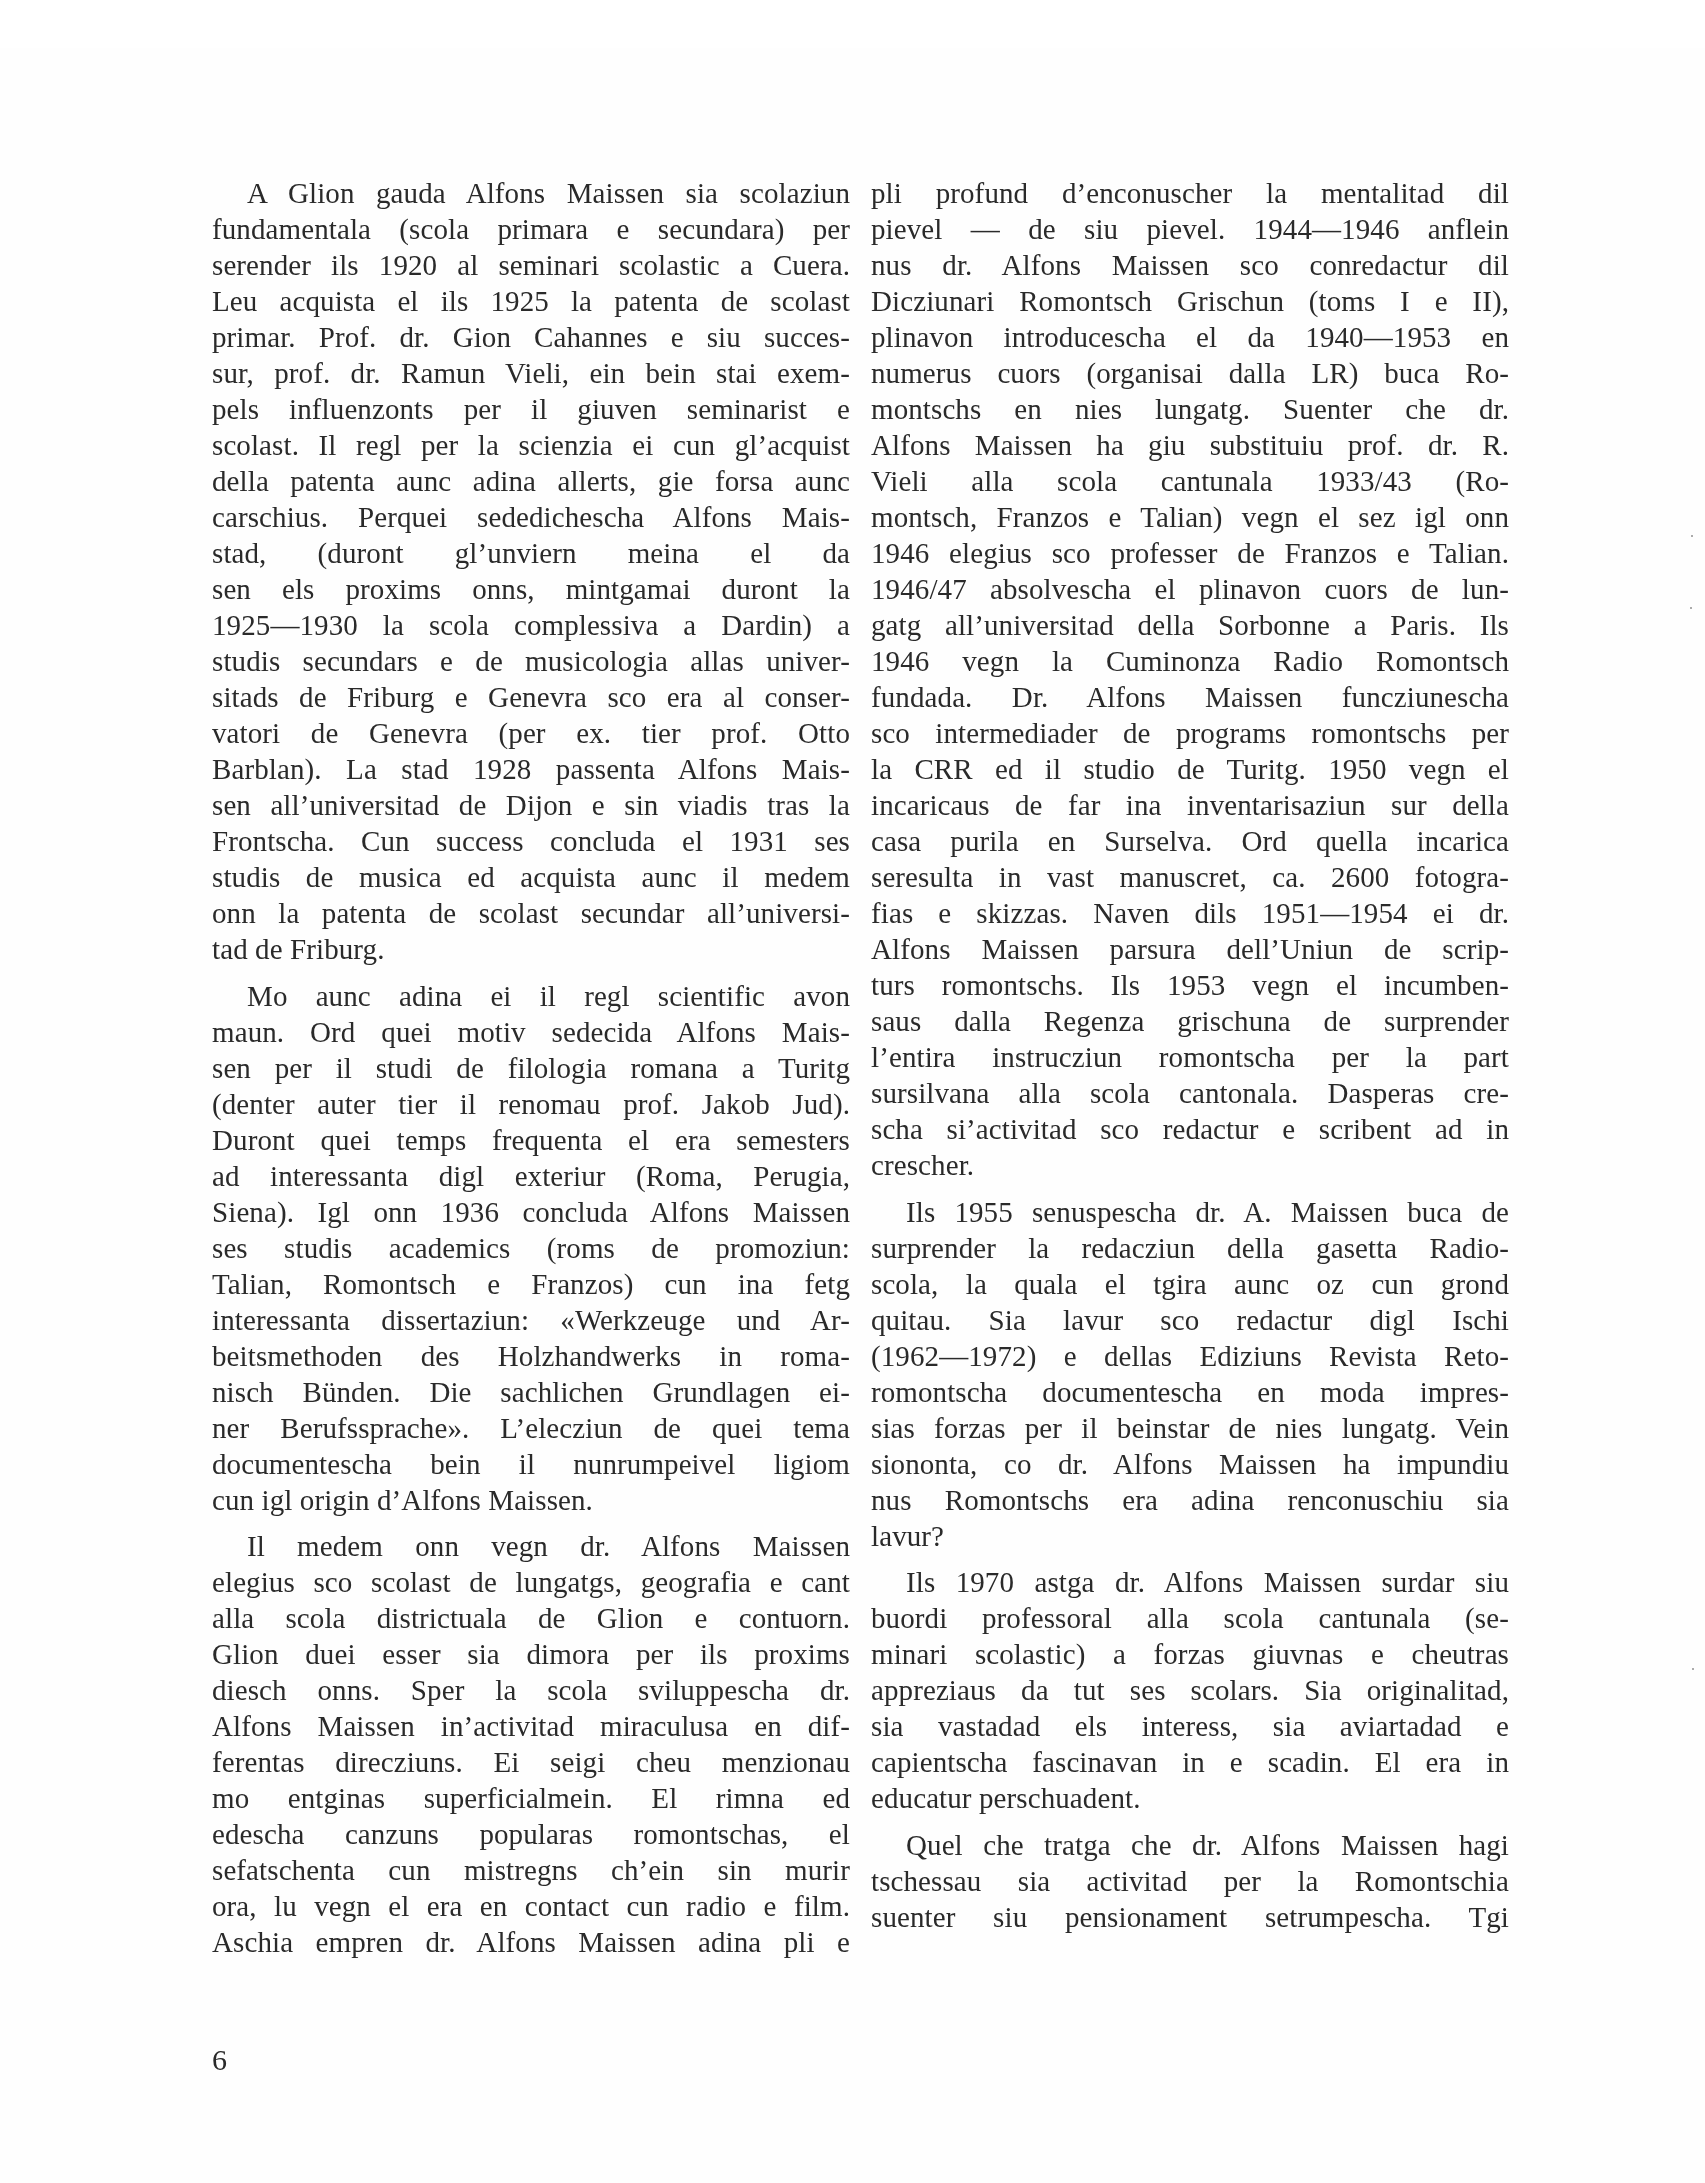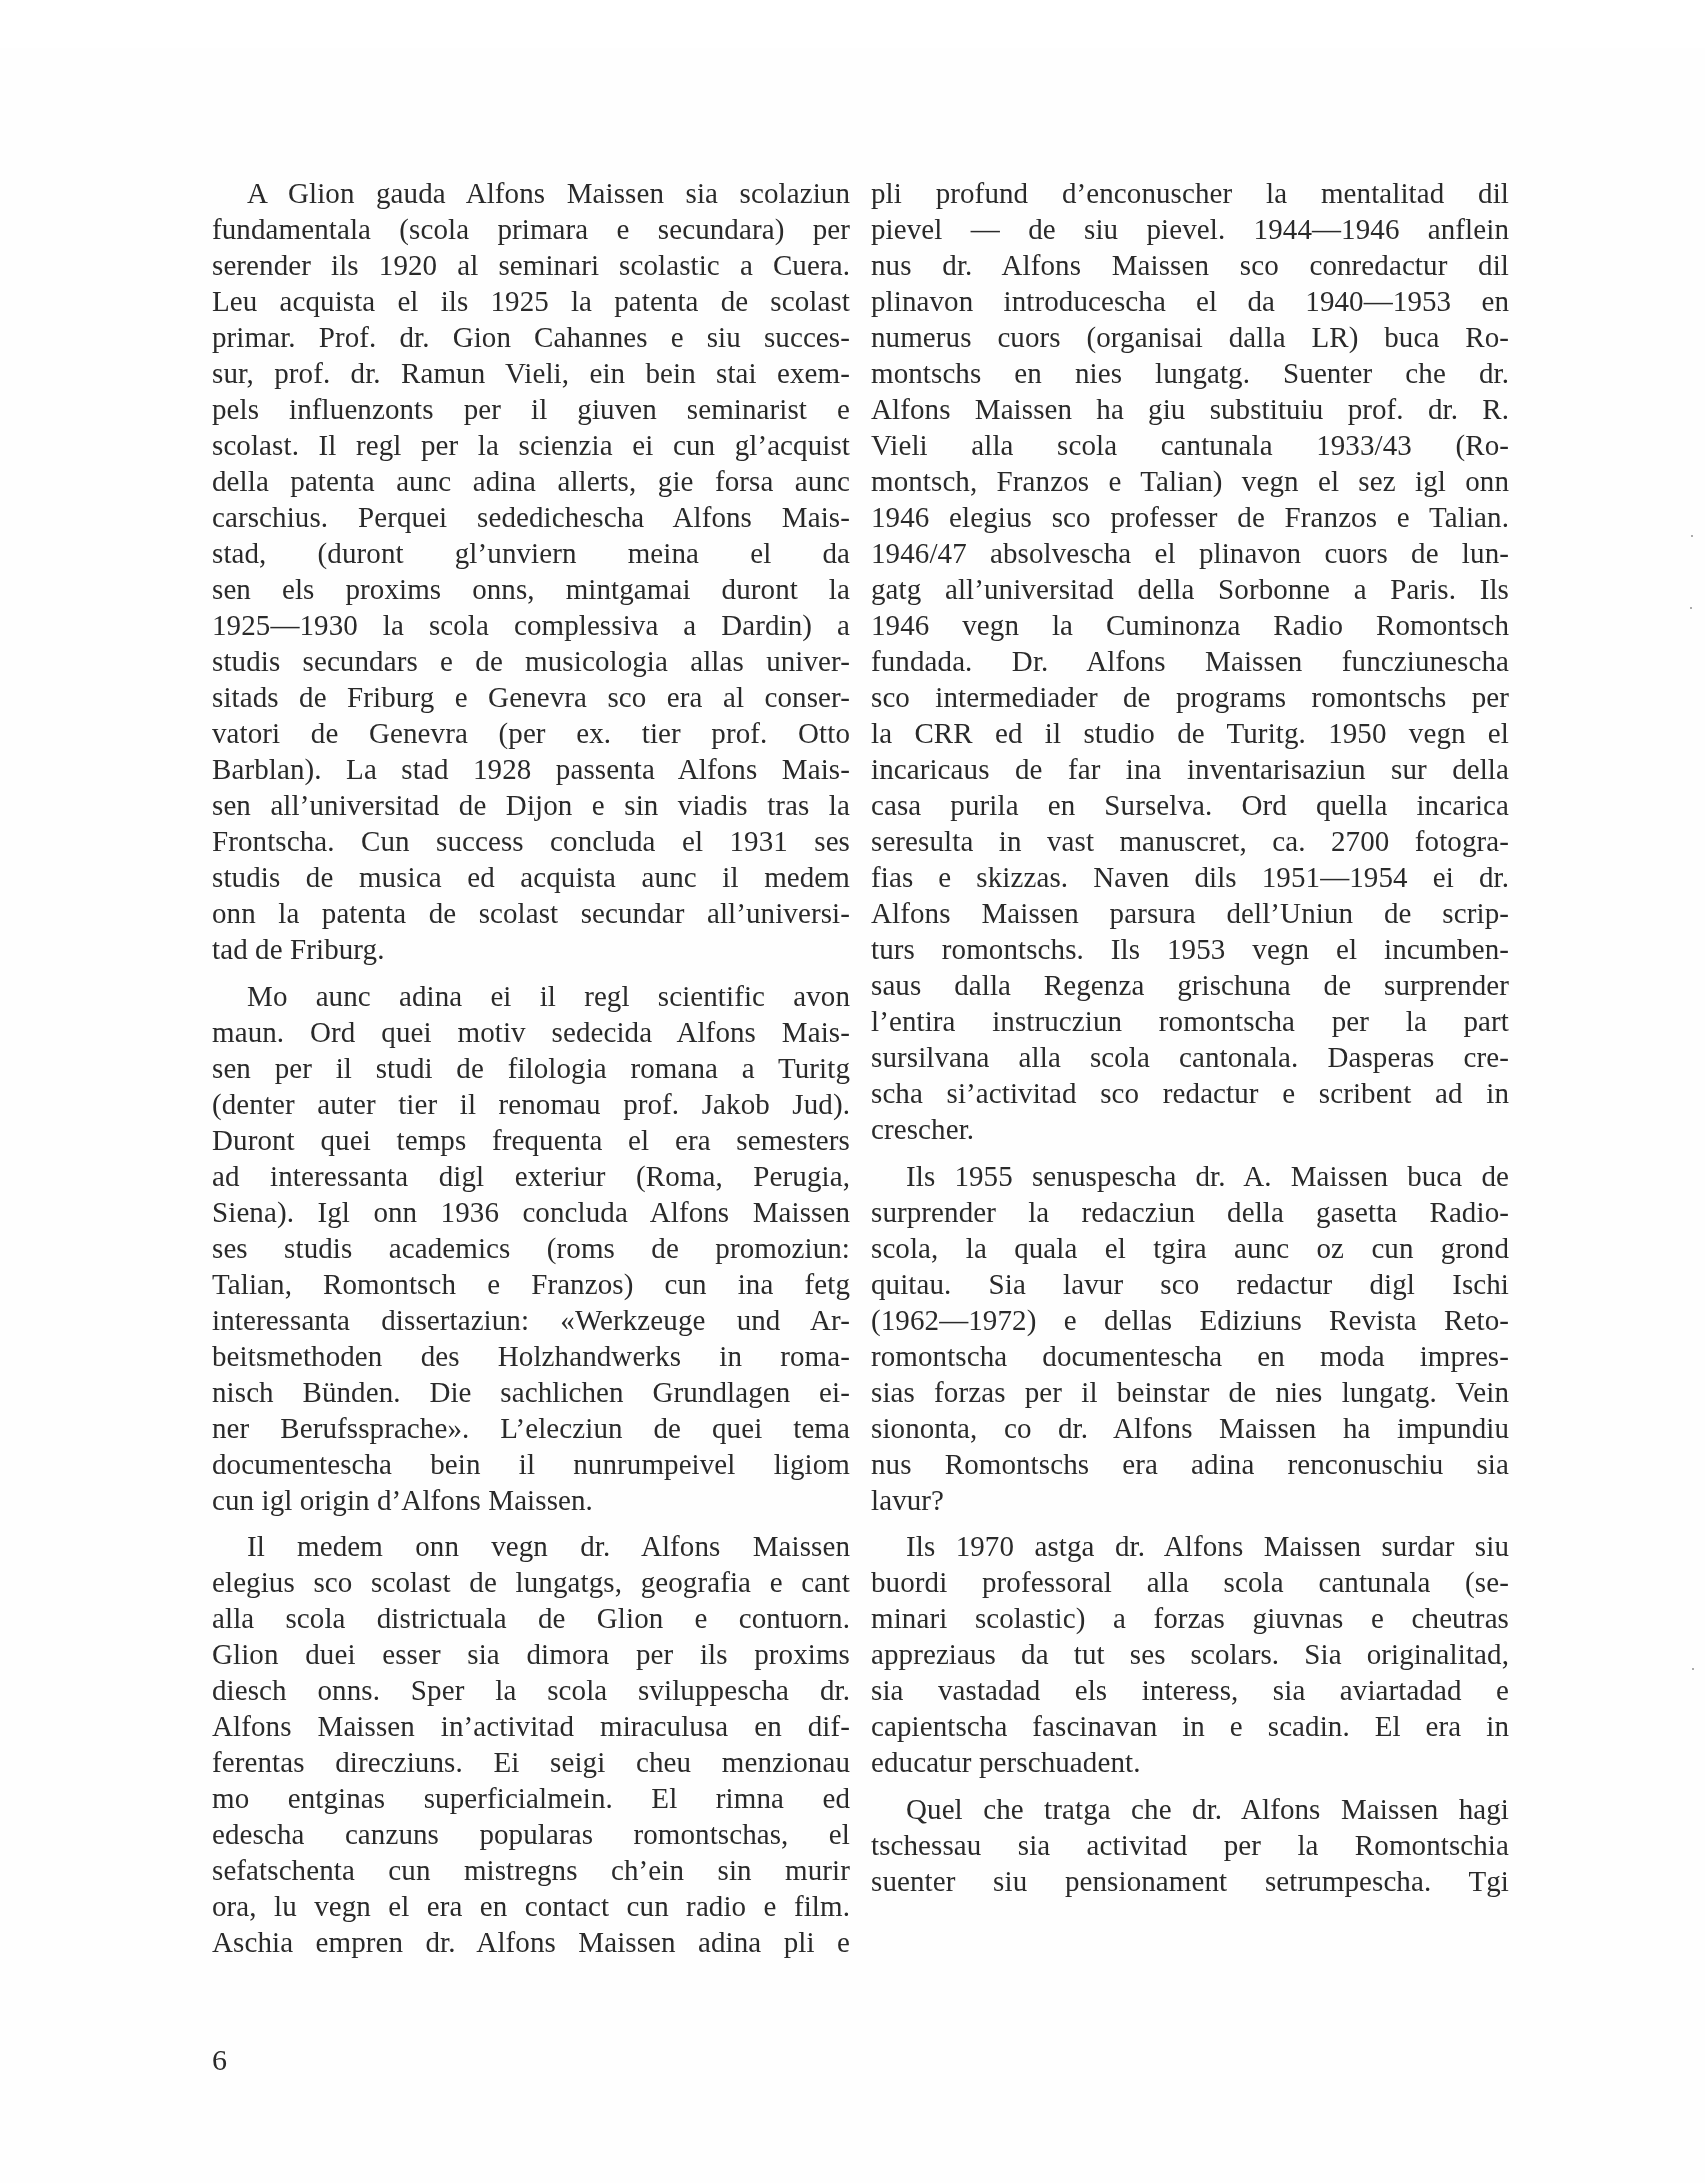--- a/index.html
+++ b/index.html
@@ -120,36 +120,37 @@
       <span class="line">mo entginas superficialmein. El rimna ed</span>
       <span class="line">edescha canzuns popularas romontschas, el</span>
       <span class="line">sefatschenta cun mistregns ch’ein sin murir</span>
       <span class="line">ora, lu vegn el era en contact cun radio e film.</span>
       <span class="line">Aschia empren dr. Alfons Maissen adina pli e</span>
     </div>
   <div class="column col-right" id="col-right">
       <span class="line">pli profund d’enconuscher la mentalitad dil</span>
       <span class="line">pievel — de siu pievel. 1944—1946 anflein</span>
       <span class="line">nus dr. Alfons Maissen sco conredactur dil</span>
+      <span class="line">Dicziunari Romontsch Grischun (toms I e II),</span>
       <span class="line">plinavon introducescha el da 1940—1953 en</span>
       <span class="line">numerus cuors (organisai dalla LR) buca Ro-</span>
       <span class="line">montschs en nies lungatg. Suenter che dr.</span>
       <span class="line">Alfons Maissen ha giu substituiu prof. dr. R.</span>
       <span class="line">Vieli alla scola cantunala 1933/43 (Ro-</span>
       <span class="line">montsch, Franzos e Talian) vegn el sez igl onn</span>
       <span class="line">1946 elegius sco professer de Franzos e Talian.</span>
       <span class="line">1946/47 absolvescha el plinavon cuors de lun-</span>
       <span class="line">gatg all’universitad della Sorbonne a Paris. Ils</span>
       <span class="line">1946 vegn la Cuminonza Radio Romontsch</span>
       <span class="line">fundada. Dr. Alfons Maissen funcziunescha</span>
       <span class="line">sco intermediader de programs romontschs per</span>
       <span class="line">la CRR ed il studio de Turitg. 1950 vegn el</span>
       <span class="line">incaricaus de far ina inventarisaziun sur della</span>
       <span class="line">casa purila en Surselva. Ord quella incarica</span>
-      <span class="line">seresulta in vast manuscret, ca. 2700 fotogra-</span>
+      <span class="line">seresulta in vast manuscret, ca. 2600 fotogra-</span>
       <span class="line">fias e skizzas. Naven dils 1951—1954 ei dr.</span>
       <span class="line">Alfons Maissen parsura dell’Uniun de scrip-</span>
       <span class="line">turs romontschs. Ils 1953 vegn el incumben-</span>
       <span class="line">saus dalla Regenza grischuna de surprender</span>
       <span class="line">l’entira instrucziun romontscha per la part</span>
       <span class="line">sursilvana alla scola cantonala. Dasperas cre-</span>
       <span class="line">scha si’activitad sco redactur e scribent ad in</span>
       <span class="line last">crescher.</span>
       <span class="para-gap"></span>
       <span class="line indent">Ils 1955 senuspescha dr. A. Maissen buca de</span>

